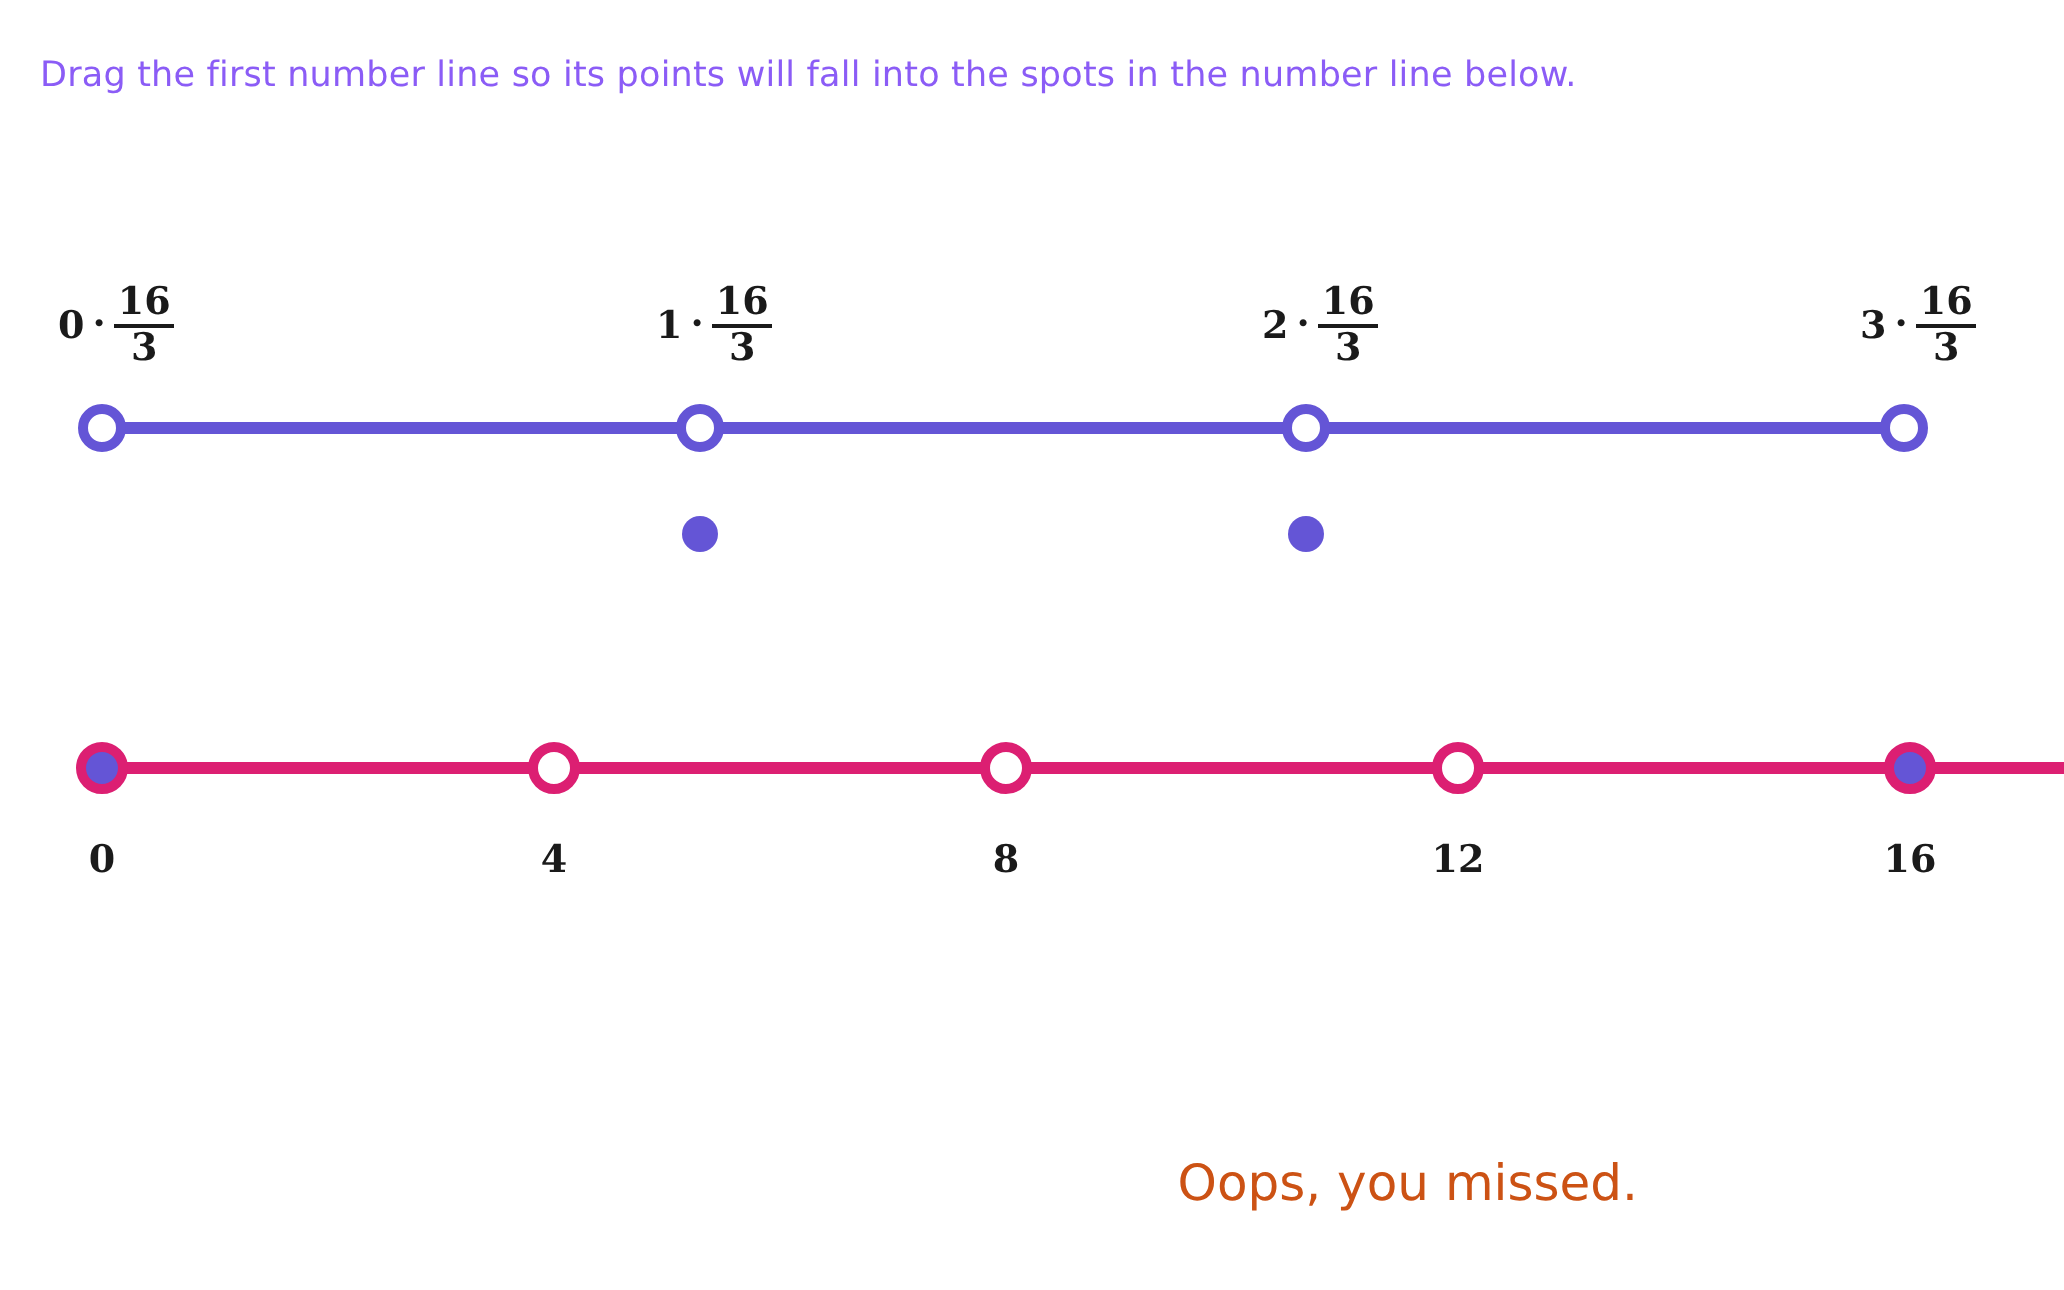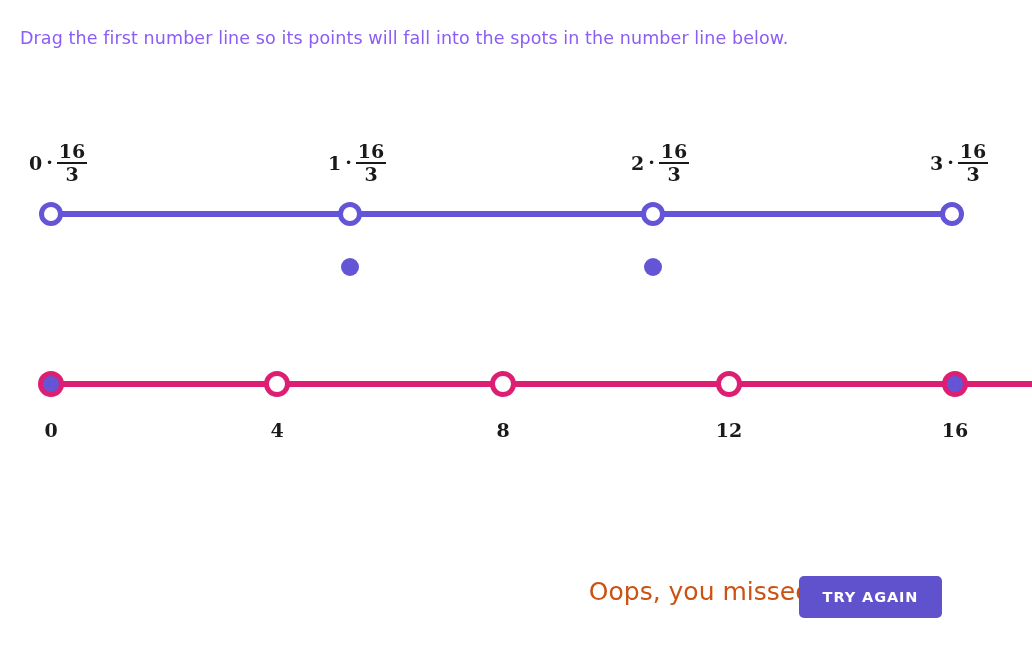--- a/index.html
+++ b/index.html
@@ -235,14 +235,13 @@
         <div class="tick-label" style="left: 503px; top: 419px;">8</div>
         <div class="tick-label" style="left: 729px; top: 419px;">12</div>
         <div class="tick-label" style="left: 955px; top: 419px;">16</div>
       </div>
   </div>
 
 </div>
 
 <div id="feedback-row">
   <div id="feedback-text">Oops, you missed.</div>
-  <button id="try-again-button">TRY AGAIN</button>
 </div>
 
 </body></html>

